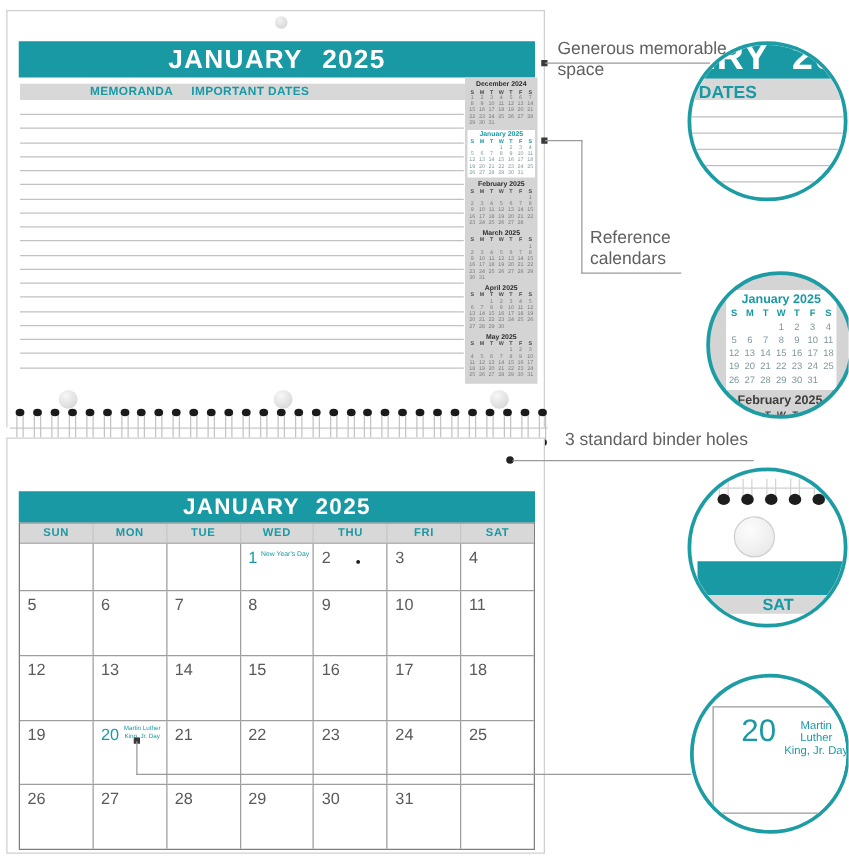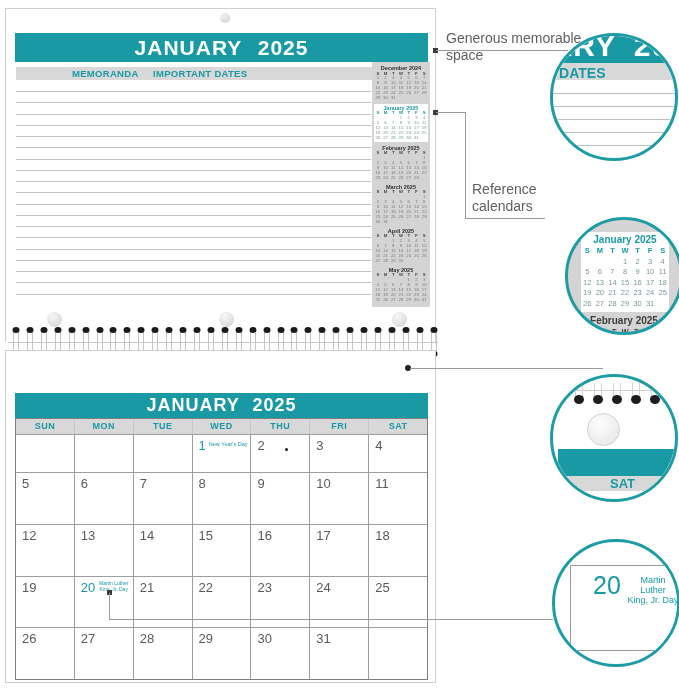--- a/index.html
+++ b/index.html
@@ -600,20 +600,21 @@
   <div class="conn" style="left:465px;top:112px;width:1px;height:107px;"></div>
   <div class="conn" style="left:465px;top:218px;width:80px;height:1px;"></div>
   <div class="marker round" style="left:405px;top:365px;"></div>
   <div class="conn" style="left:410px;top:368px;width:193px;height:1px;"></div>
   <div class="marker" style="left:107px;top:590px;"></div>
   <div class="conn" style="left:109px;top:593px;width:1px;height:27px;"></div>
   <div class="conn" style="left:109px;top:619px;width:444px;height:1px;"></div>
 
   <div class="note" id="note1">Generous memorable space</div>
   <div class="note" id="note2">Reference calendars</div>
+  <div class="note" id="note3">3 standard binder holes</div>
 
   <div class="circle" id="circle1">
     <div id="c1band">
       <span>JANUARY 2025</span>
     </div>
     <div id="c1dates">
       <span>IMPORTANT DATES</span>
     </div>
     <div id="c1lines">
         <div class="c1line" style="top: 57px;"></div>

